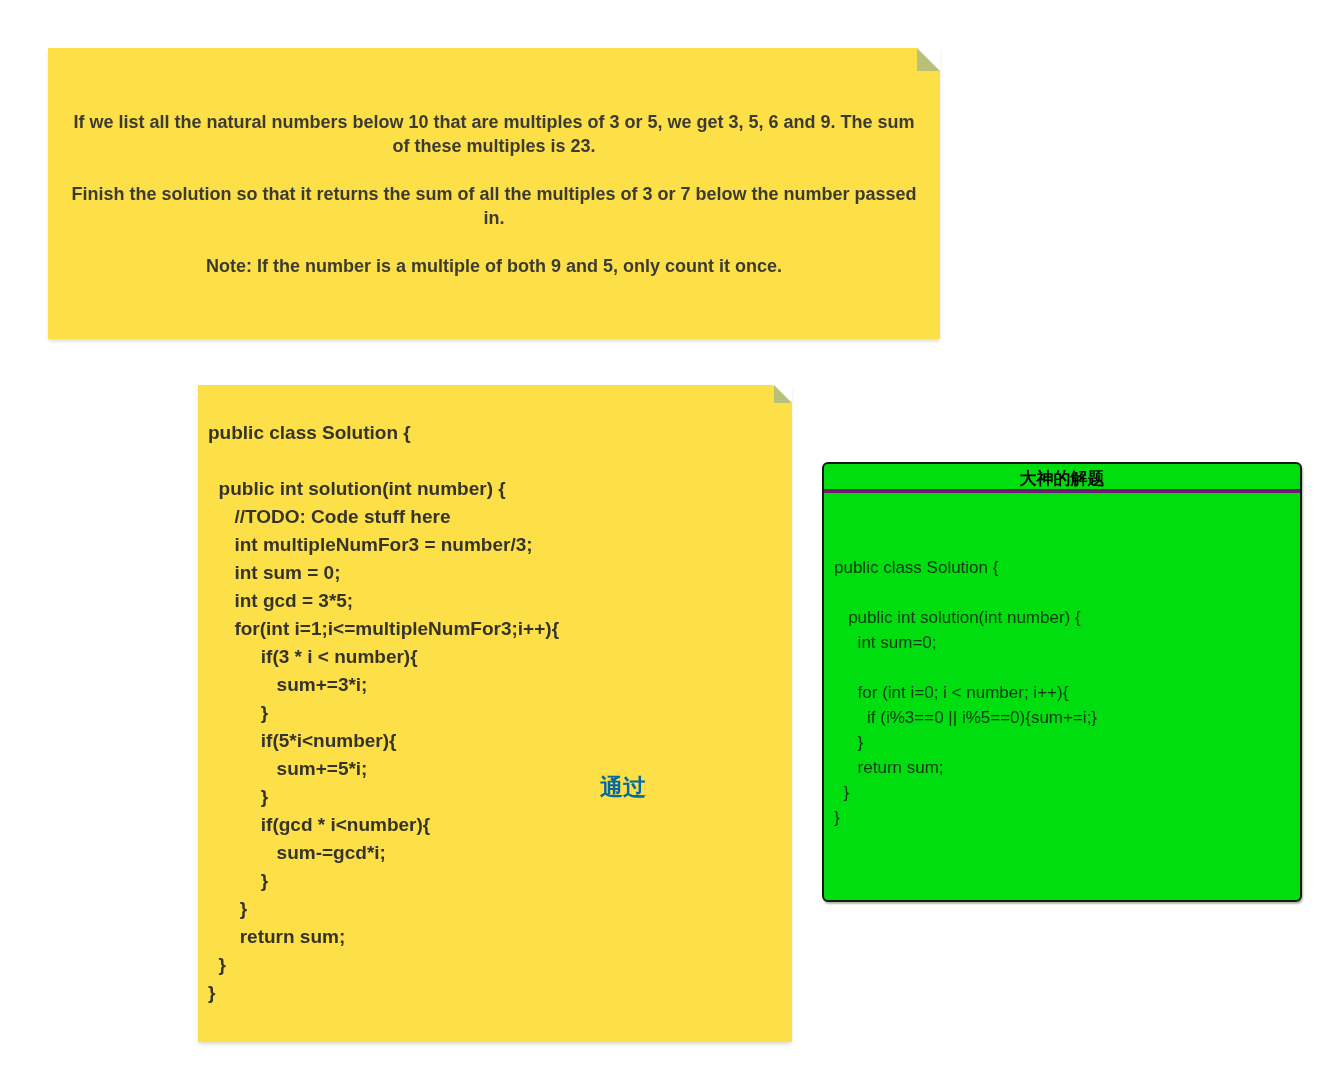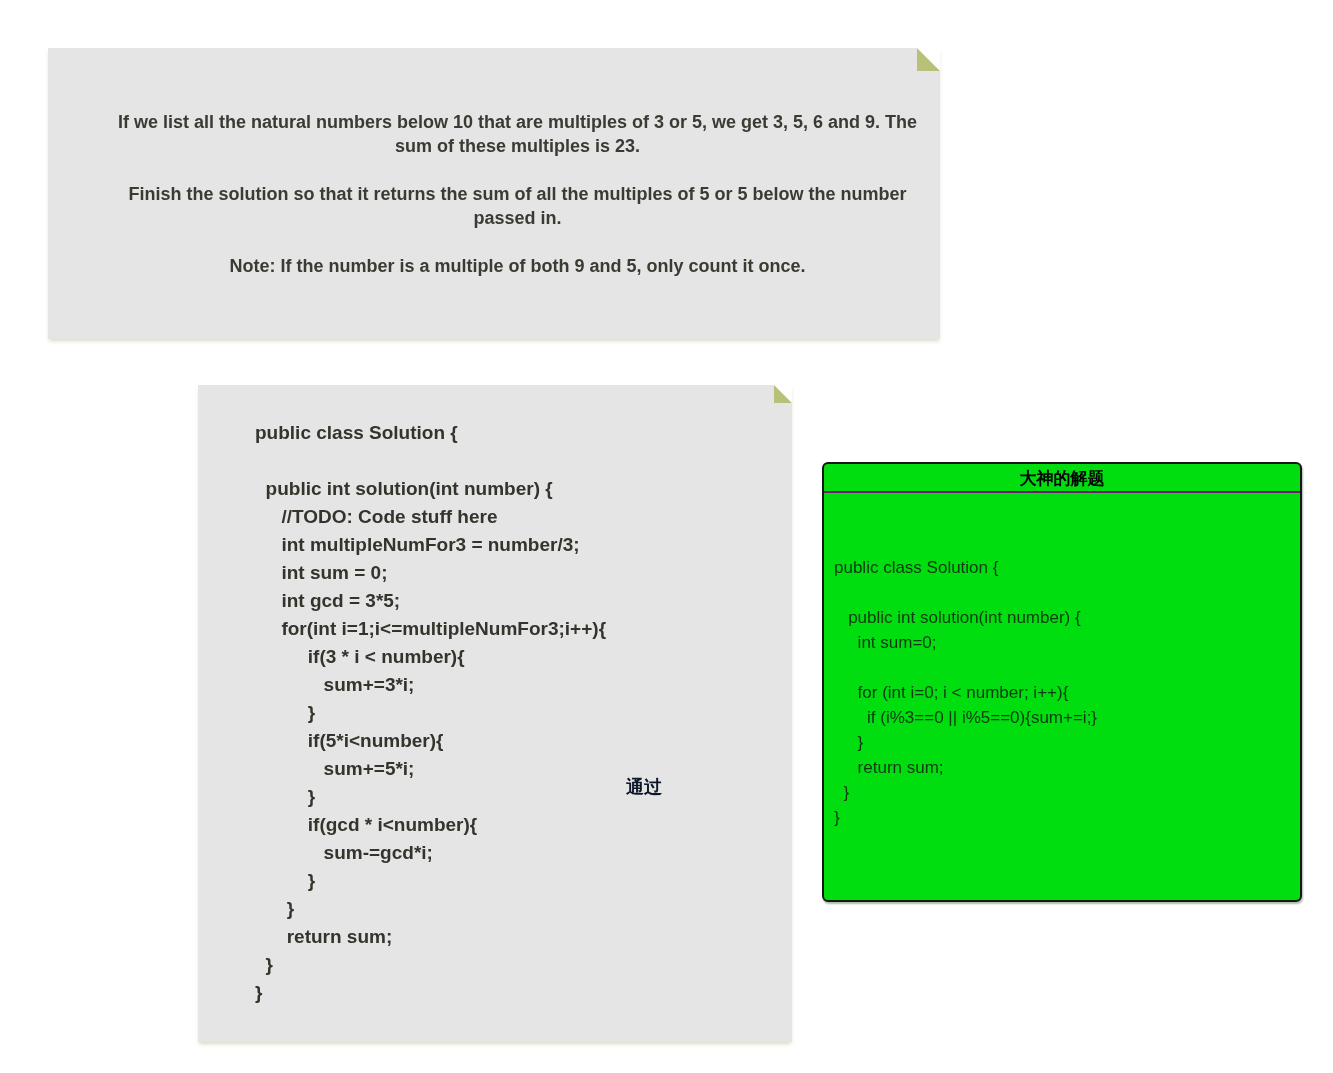--- a/index.html
+++ b/index.html
@@ -9,23 +9,22 @@
     width: 1333px;
     height: 1073px;
     background: #ffffff;
     overflow: hidden;
     font-family: "Liberation Sans", sans-serif;
   }
 
   
   .note {
     position: absolute;
-    background: #e5e5e5;
+    background: #fde047;
     box-shadow: 0 3px 4px -1px rgba(170, 170, 130, 0.45);
-    padding-left: 47px;
   }
   .note::before {            
     content: "";
     position: absolute;
     top: 0; right: 0;
     border-style: solid;
     border-color: #ffffff #ffffff #b9c07a #b9c07a;
   }
   .note-problem { left: 48px; top: 48px; width: 892px; height: 291px; }
   .note-problem::before { border-width: 0 23px 23px 0; }
@@ -52,42 +51,41 @@
     color: #34342c;
     white-space: pre;
   }
 
   
   .pass-label {
     position: absolute;
     left: 600px;
     top: 773px;
     font-weight: bold;
-    font-size: 18px;
+    font-size: 23px;
     line-height: 28px;
-    color: #0f172a;
-    margin-left: 26px;
+    color: #0369a1;
   }
 
   
   .solution-box {
     position: absolute;
     left: 822px;
     top: 462px;
     width: 480px;
     height: 440px;
     background: #00de0f;
     border: 2px solid #161616;
     border-radius: 6px;
     box-shadow: 1px 2px 2px rgba(0, 60, 0, 0.35);
   }
   .solution-header {
     height: 29px;
     line-height: 29px;
-    border-bottom: 2px solid #701a75;
+    border-bottom: 4px solid #701a75;
     text-align: center;
     font-weight: bold;
     font-size: 17px;
     color: #000000;
   }
   pre.solution-code {
     margin: 0;
     padding: 62px 6px 0 10px;
     font-family: "Liberation Sans", sans-serif;
     font-weight: normal;
@@ -99,21 +97,21 @@
 </style>
 </head>
 <body>
 
 <div class="canvas">
 
   <div class="note note-problem">
     <span></span>
     <div class="text-wrap">
       <p>If we list all the natural numbers below 10 that are multiples of 3 or 5, we get 3, 5, 6 and 9. The sum of these multiples is 23.</p>
-      <p>Finish the solution so that it returns the sum of all the multiples of 5 or 5 below the number passed in.</p>
+      <p>Finish the solution so that it returns the sum of all the multiples of 3 or 7 below the number passed in.</p>
       <p>Note: If the number is a multiple of both 9 and 5, only count it once.</p>
     </div>
   </div>
 
   <div class="note note-code">
     <span></span>
     <pre class="starter-code">public class Solution {
 
   public int solution(int number) {
      //TODO: Code stuff here

